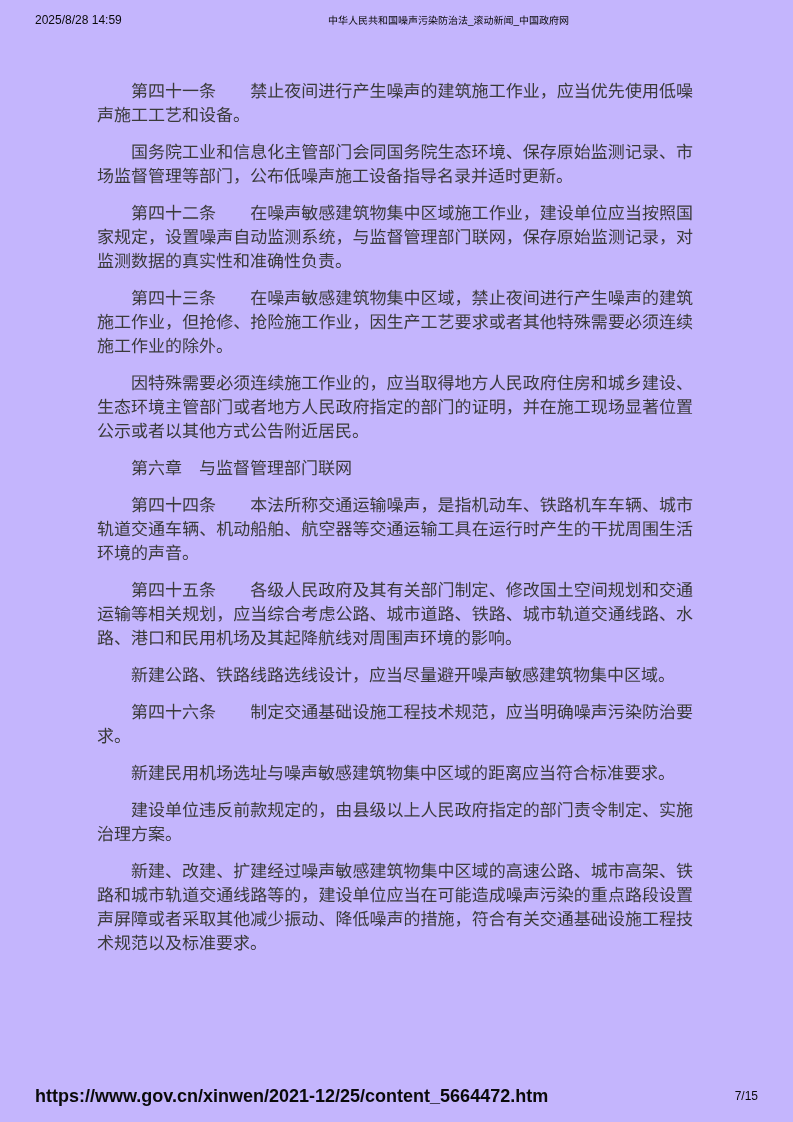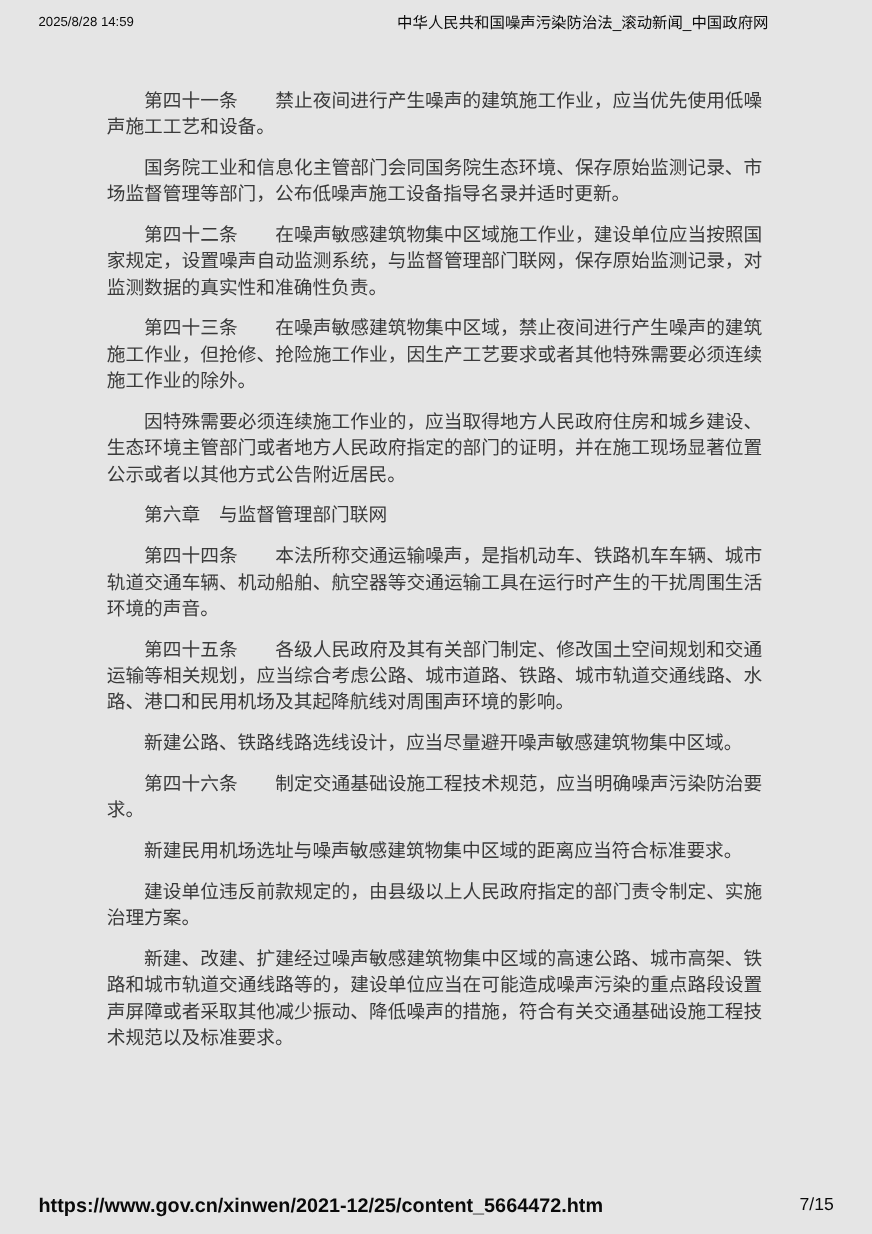--- a/index.html
+++ b/index.html
@@ -1,41 +1,40 @@
 <!DOCTYPE html>
 <html lang="zh-CN"><head>
 <meta charset="utf-8">
 <style>
   html, body { margin: 0; padding: 0; background: #ffffff; }
   .page {
     position: relative;
     width: 793px;
     height: 1122px;
-    background: #e5e5e5;
+    background: #c4b5fd;
     overflow: hidden;
     font-family: "Liberation Sans", "DejaVu Sans", sans-serif;
   }
   .header-date {
     position: absolute;
     left: 35px;
     top: 13px;
     font-size: 12px;
     line-height: 14px;
     color: #0a0a0a;
     white-space: nowrap;
   }
   .header-title {
     position: absolute;
     left: 328px;
     top: 14px;
-    font-size: 14px;
+    font-size: 10px;
     line-height: 13px;
     color: #0a0a0a;
     white-space: nowrap;
-    margin-left: 33px;
   }
   .content {
     position: absolute;
     left: 97px;
     top: 80px;
     width: 596px;
   }
   .content p {
     margin: 0 0 13px 0;
     font-family: "Liberation Serif", "DejaVu Serif", serif;
@@ -53,21 +52,21 @@
     font-size: 18px;
     line-height: 14px;
     color: #0a0a0a;
     white-space: nowrap;
     font-weight: bold;
   }
   .footer-page {
     position: absolute;
     right: 35px;
     top: 1089px;
-    font-size: 16px;
+    font-size: 12px;
     line-height: 14px;
     color: #0a0a0a;
     white-space: nowrap;
   }
 </style>
 </head>
 <body>
 
 <div class="page">
 

